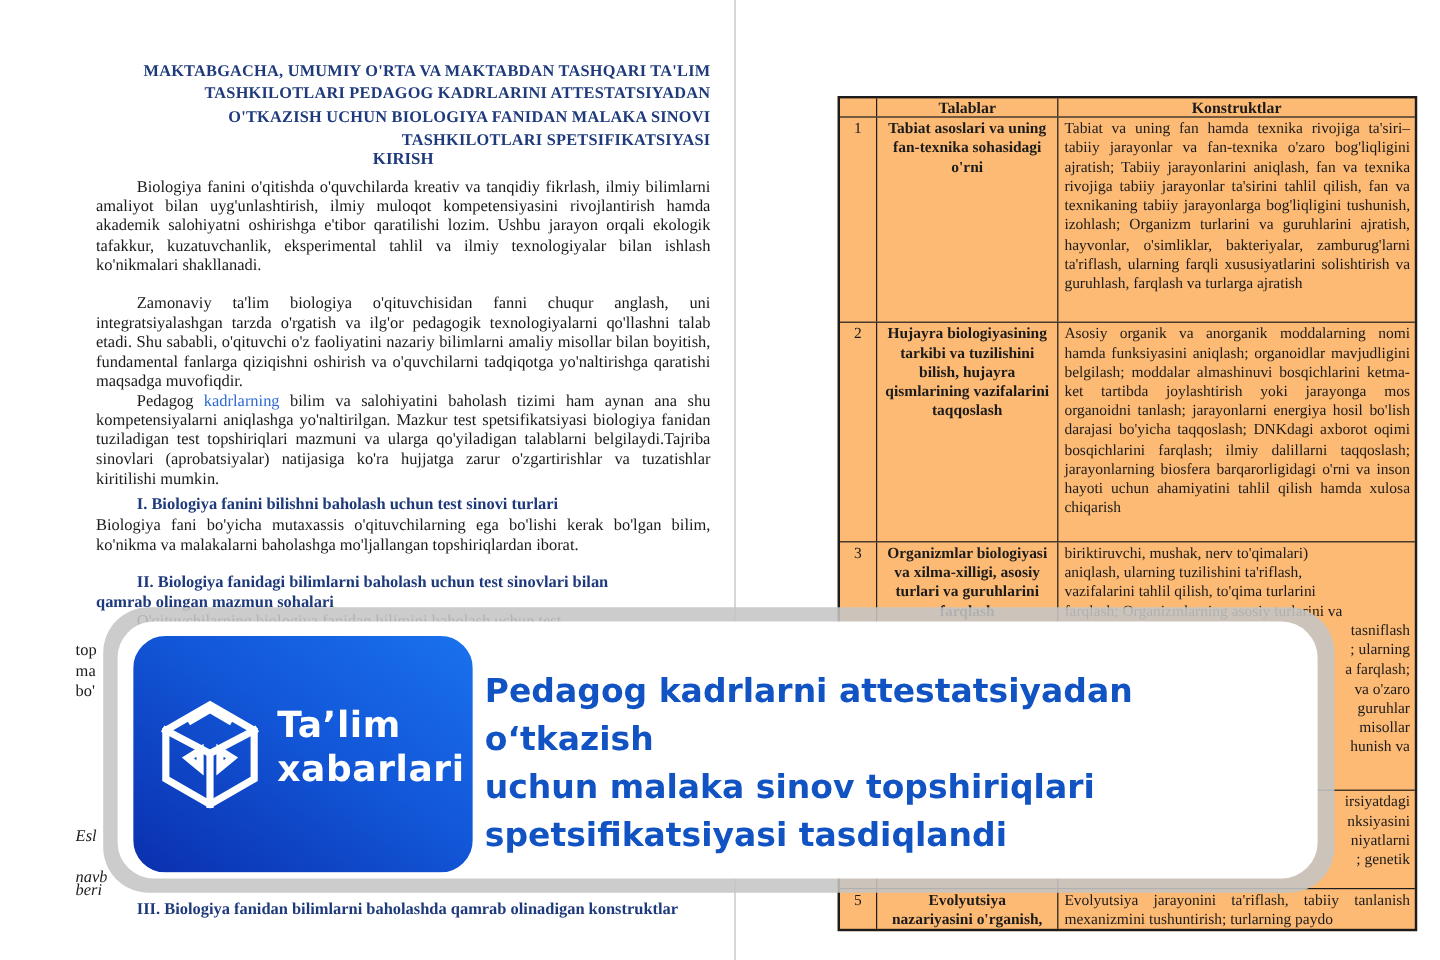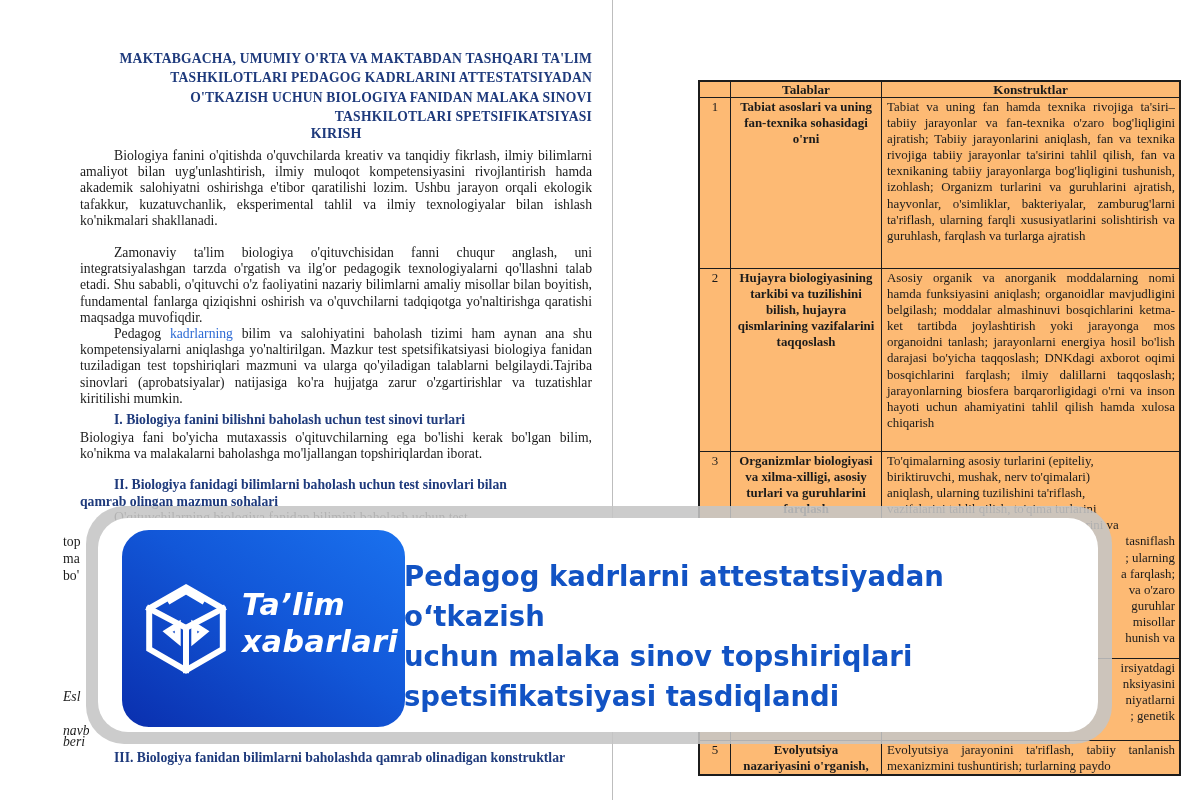--- a/index.html
+++ b/index.html
@@ -46,25 +46,24 @@
   
   .banner-frame{
     left:86px;top:506px;width:1026px;height:238px;border-radius:38px;
     background:rgba(197,197,197,0.88);z-index:5;
   }
   .banner-card{
     left:98px;top:518px;width:1000px;height:214px;border-radius:30px;
     background:#ffffff;z-index:6;
   }
   .logo-chip{
-    left:119px;top:527px;width:289px;height:203px;border-radius:30px;
+    left:108px;top:527px;width:289px;height:203px;border-radius:30px;
     box-sizing:border-box;border:3px solid #ffffff;
     background:linear-gradient(to top right,#0a2fae 0%,#1257d8 55%,#1a71ee 100%);
     z-index:7;
-    font-style:italic;
   }
   .logo-icon{position:absolute;left:18px;top:44px;}
   .logo-text{
     position:absolute;left:120px;top:56px;
     font-family:"DejaVu Sans", sans-serif;font-weight:bold;
     font-size:30px;line-height:37px;color:#ffffff;letter-spacing:.5px;
   }
   .headline{
     left:404px;top:556px;width:682px;z-index:7;text-align:left;
     font-family:"DejaVu Sans", sans-serif;font-weight:bold;
@@ -124,21 +123,20 @@
   <div class="trow r2">
     <div class="tc ncell">2</div>
     <div class="tc c2 tcell">Hujayra biologiyasining tarkibi va tuzilishini bilish, hujayra qismlarining vazifalarini taqqoslash</div>
     <div class="tc c3 kcell">Asosiy organik va anorganik moddalarning nomi hamda funksiyasini aniqlash; organoidlar mavjudligini belgilash; moddalar almashinuvi bosqichlarini ketma-ket tartibda joylashtirish yoki jarayonga mos organoidni tanlash; jarayonlarni energiya hosil bo'lish darajasi bo'yicha taqqoslash; DNKdagi axborot oqimi bosqichlarini farqlash; ilmiy dalillarni taqqoslash; jarayonlarning biosfera barqarorligidagi o'rni va inson hayoti uchun ahamiyatini tahlil qilish hamda xulosa chiqarish</div>
   </div>
 
   <div class="trow r3">
     <div class="tc ncell">3</div>
     <div class="tc c2 tcell">Organizmlar biologiyasi va xilma-xilligi, asosiy turlari va guruhlarini farqlash</div>
     <div class="tc c3 kcell">
-      <div>To'qimalarning asosiy turlarini (epiteliy,</div>
       <div>biriktiruvchi, mushak, nerv to'qimalari)</div>
       <div>aniqlash, ularning tuzilishini ta'riflash,</div>
       <div>vazifalarini tahlil qilish, to'qima turlarini</div>
       <div>farqlash; Organizmlarning asosiy turlarini va</div>
       <div class="frag">tasniflash</div>
       <div class="frag">; ularning</div>
       <div class="frag">a farqlash;</div>
       <div class="frag">va o'zaro</div>
       <div class="frag">guruhlar</div>
       <div class="frag">misollar</div>

